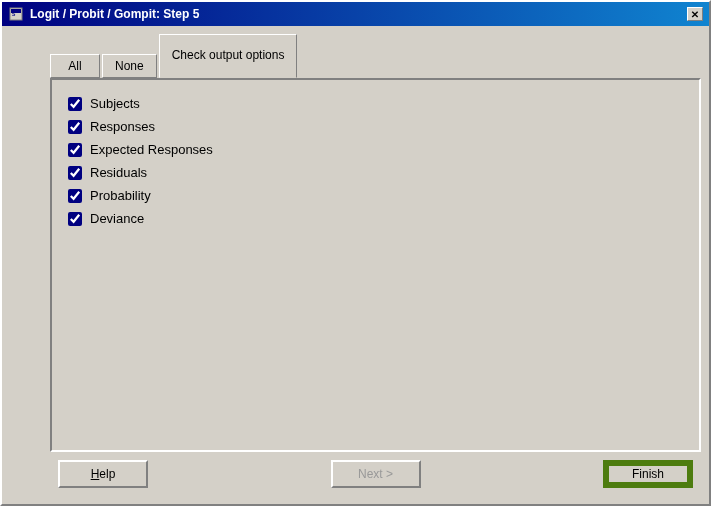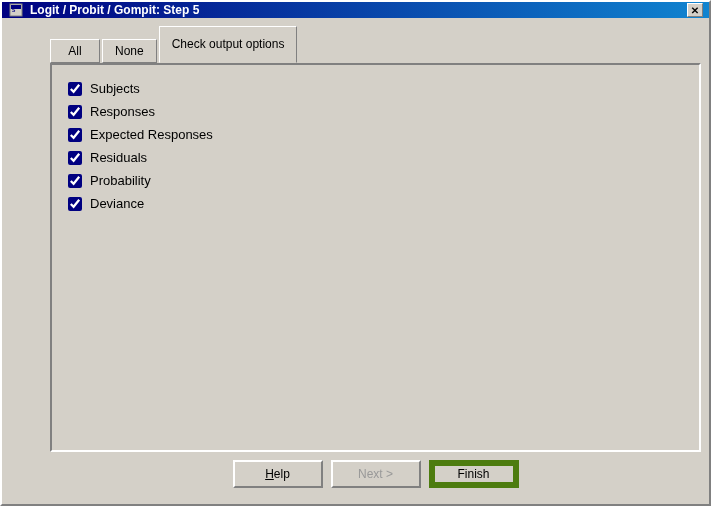--- a/index.html
+++ b/index.html
@@ -31,21 +31,21 @@
       flex-direction: column;
     }
 
     .title-bar {
       background: linear-gradient(to right, #000080, #1084d0);
       color: white;
       padding: 3px 6px;
       display: flex;
       align-items: center;
       justify-content: space-between;
-      height: 16px;
+      height: 24px;
       text-align: center;
     }
 
     .title-bar-left {
       display: flex;
       align-items: center;
       gap: 6px;
     }
 
     .title-icon {
@@ -111,21 +111,21 @@
       cursor: pointer;
       font-size: 12px;
       height: 24px;
       min-width: 50px;
       text-align: center;
     }
 
     .tab-active {
       background: #d4d0c8;
       border-bottom-color: #d4d0c8;
-      height: 37px;
+      height: 44px;
       position: relative;
       z-index: 2;
       padding-bottom: 5px;
     }
 
     .panel {
       flex: 1;
       background: #d4d0c8;
       border: 2px solid;
       border-top-color: #808080;
@@ -162,21 +162,21 @@
       font-size: 13px;
       color: #000;
     }
 
     .spacer {
       flex: 1;
     }
 
     .button-bar {
       display: flex;
-      justify-content: center;
+      justify-content: space-between;
       gap: 8px;
       padding: 8px 8px 8px 8px;
       align-items: center;
     }
 
     .win-btn {
       min-width: 90px;
       height: 28px;
       padding: 0 12px;
       background: #d4d0c8;

